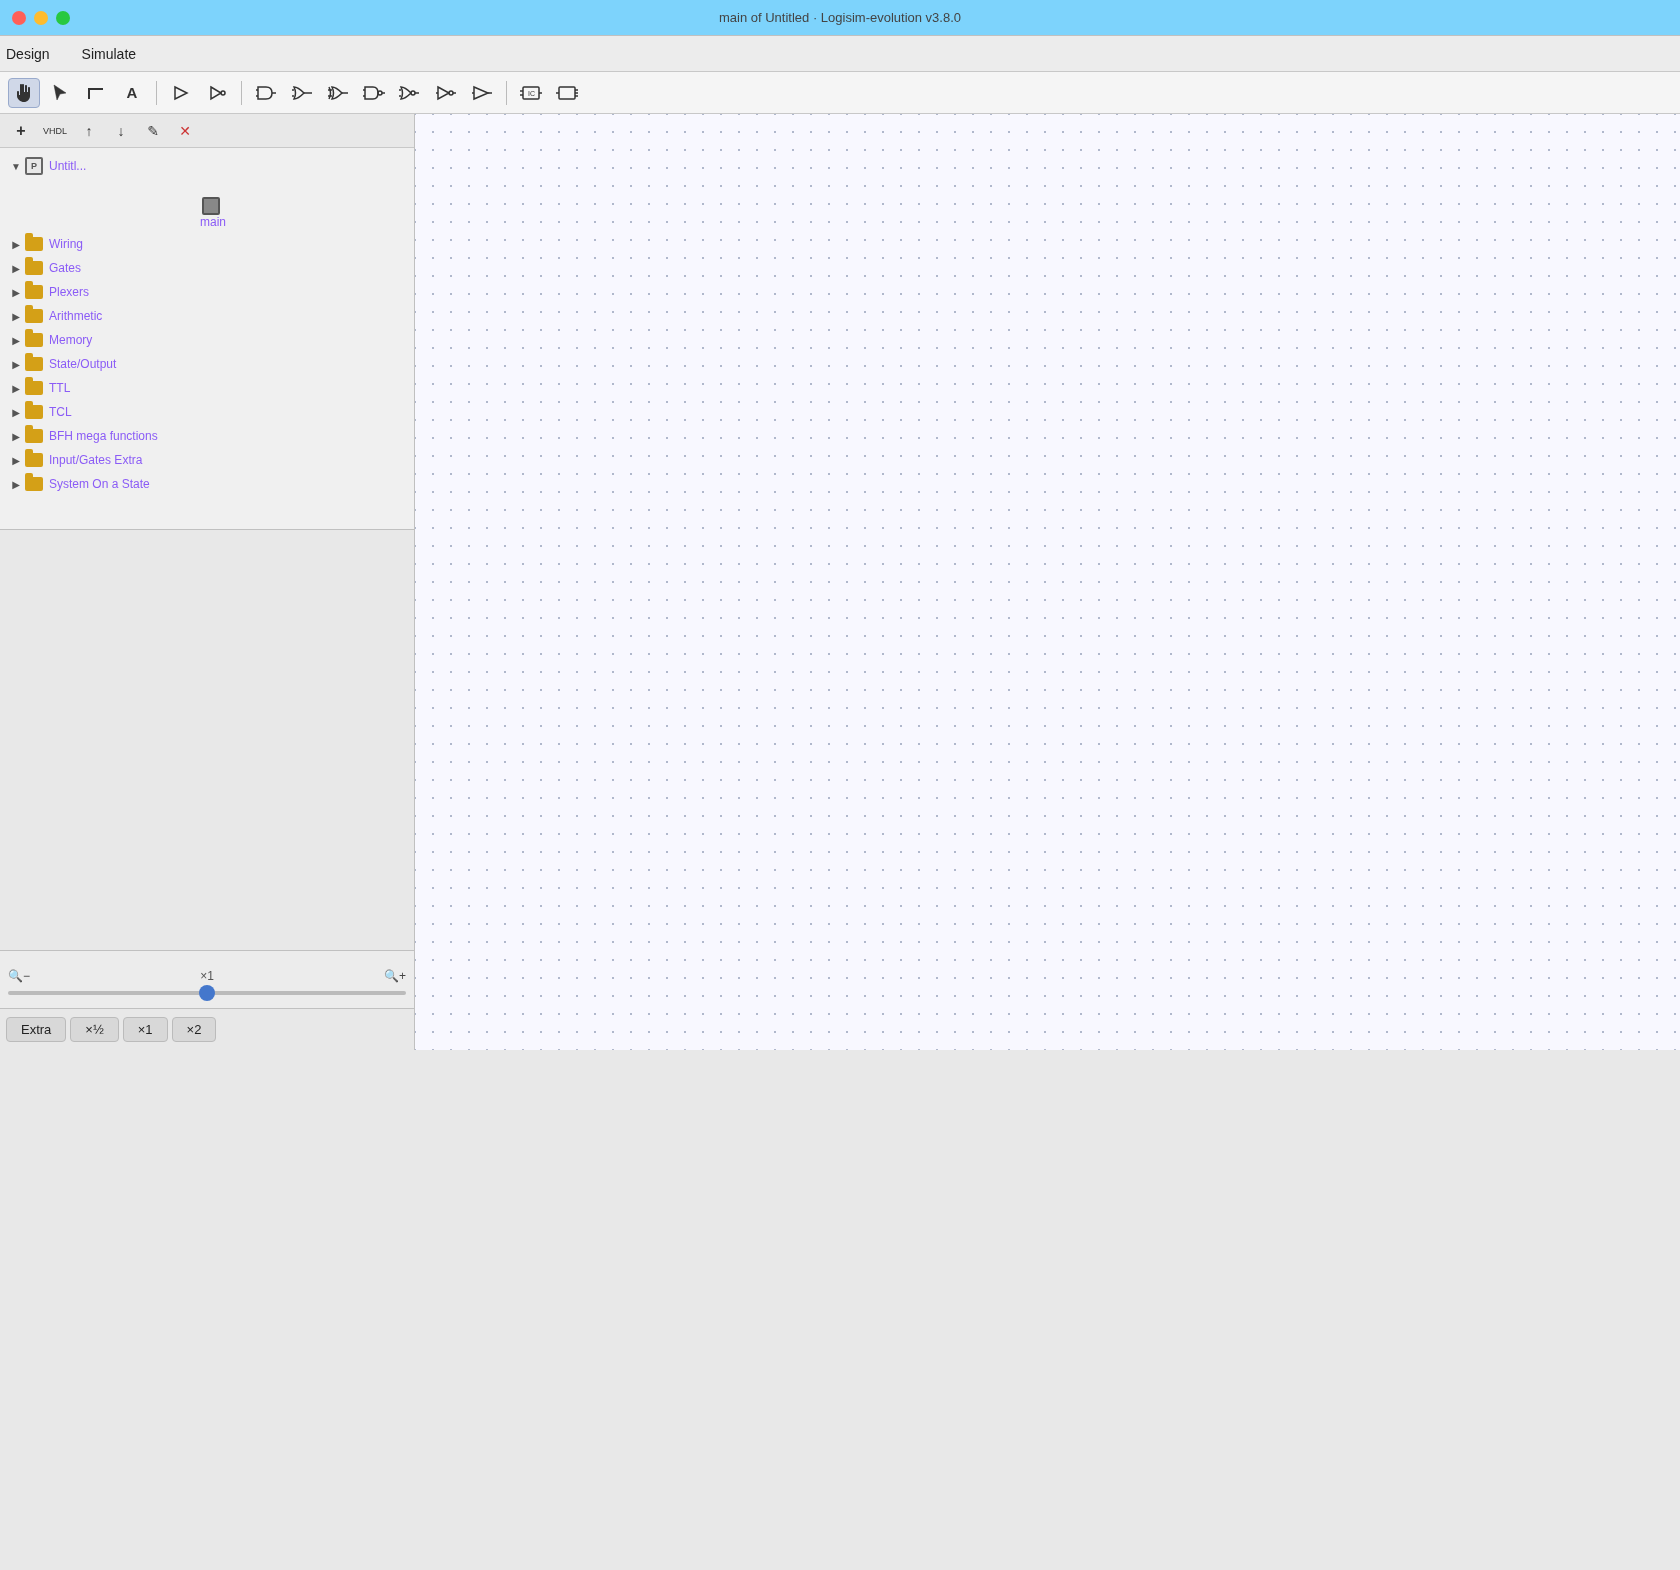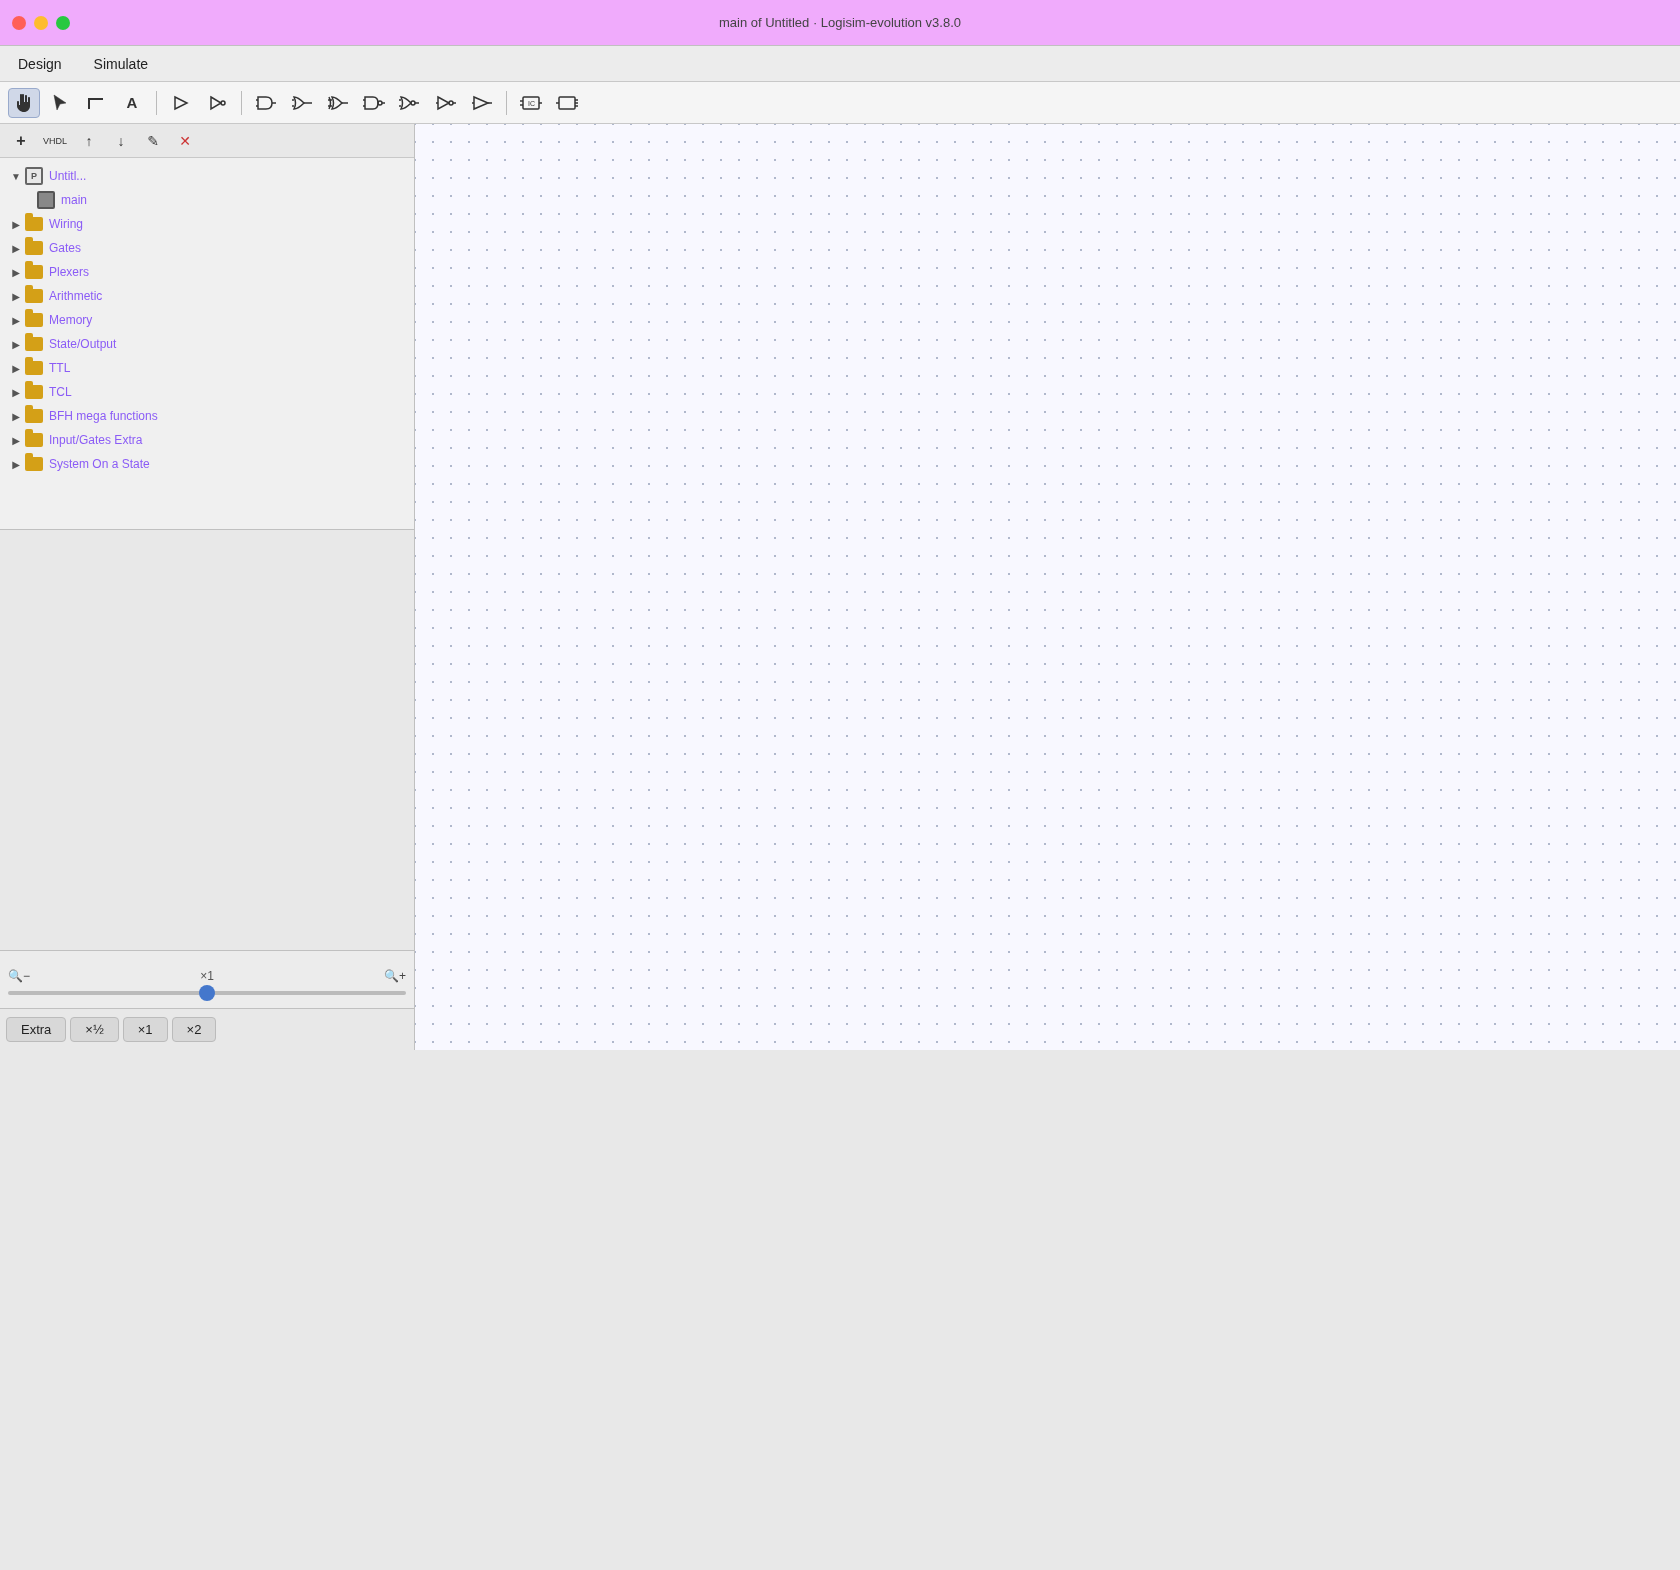--- a/index.html
+++ b/index.html
@@ -9,22 +9,22 @@
       background: #e8e8e8;
       width: 1680px;
       height: 1050px;
       overflow: hidden;
       display: flex;
       flex-direction: column;
     }
 
     
     #titlebar {
-      height: 46px;
-      background: #f0abfc;
+      height: 36px;
+      background: #7dd3fc;
       display: flex;
       align-items: center;
       justify-content: center;
       position: relative;
       border-bottom: 1px solid #c0c0c0;
       flex-shrink: 0;
     }
     #window-controls {
       position: absolute;
       left: 12px;
@@ -47,21 +47,21 @@
       color: #444;
       font-weight: 500;
     }
 
     
     #menubar {
       height: 36px;
       background: #ececec;
       display: flex;
       align-items: center;
-      padding: 0 12px;
+      padding: 0 0;
       gap: 20px;
       border-bottom: 1px solid #c8c8c8;
       flex-shrink: 0;
     }
     .menu-item {
       font-size: 14px;
       font-weight: 500;
       color: #222;
       cursor: pointer;
       padding: 2px 6px;
@@ -213,21 +213,21 @@
       justify-content: center;
       font-size: 9px;
       font-weight: bold;
       color: #555;
       background: #e8e8e8;
     }
     .tree-label {
       font-size: 12px;
       color: #8b5cf6;
     }
-    .tree-indent { padding-left: 20px; }
+    .tree-indent { padding-left: 20px; flex-direction: column; }
 
     
     #properties-panel {
       height: 420px;
       background: #f0f0f0;
       display: flex;
       flex-direction: column;
       flex-shrink: 0;
     }
     #properties-tabs {

